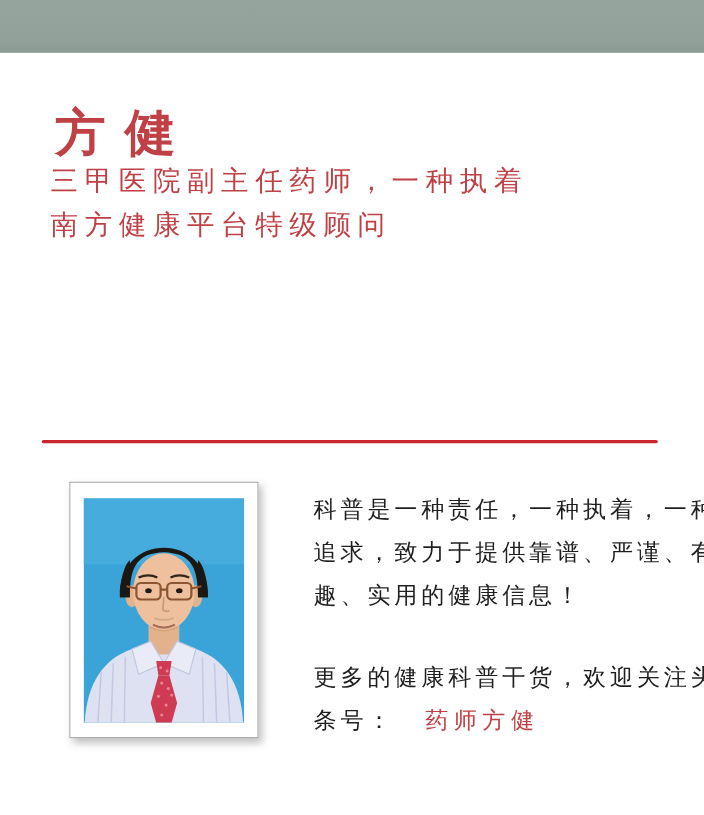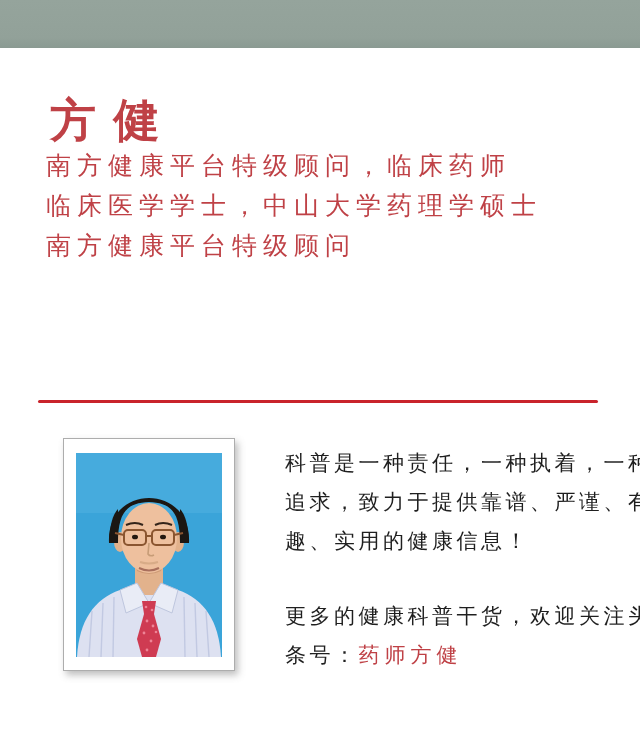--- a/index.html
+++ b/index.html
@@ -35,34 +35,33 @@
   .mission{
     position:absolute;left:285px;top:444px;
     color:#1f1f1f;font-size:21px;letter-spacing:3.5px;line-height:39px;
     white-space:nowrap;
   }
   .cta{
     position:absolute;left:285px;top:597px;
     color:#1f1f1f;font-size:21px;letter-spacing:3.5px;line-height:39px;
     white-space:nowrap;
   }
-  .cta .highlight{color:#bf4146;letter-spacing:5px;}
+  .cta .highlight{color:#bf4146;letter-spacing:5px;margin-left:28px;}
 </style>
 </head>
 <body>
 
 <div class="canvas">
 
   <div class="top-bar"></div>
 
   <div class="name">方 健</div>
 
   <div class="credentials">
-    <div>南方健康平台特级顾问，临床药师</div>
-    <div>临床医学学士，中山大学药理学硕士</div>
+    <div>三甲医院副主任药师，一种执着</div>
     <div>南方健康平台特级顾问</div>
   </div>
 
   <div class="divider"></div>
 
   <div class="photo-frame">
     <svg width="146" height="204" viewBox="0 0 146 204" xmlns="http://www.w3.org/2000/svg">
 
       <rect x="0" y="0" width="146" height="204" fill="#3aa4d9"></rect>
       <rect x="0" y="0" width="146" height="60" fill="#46abdd"></rect>

